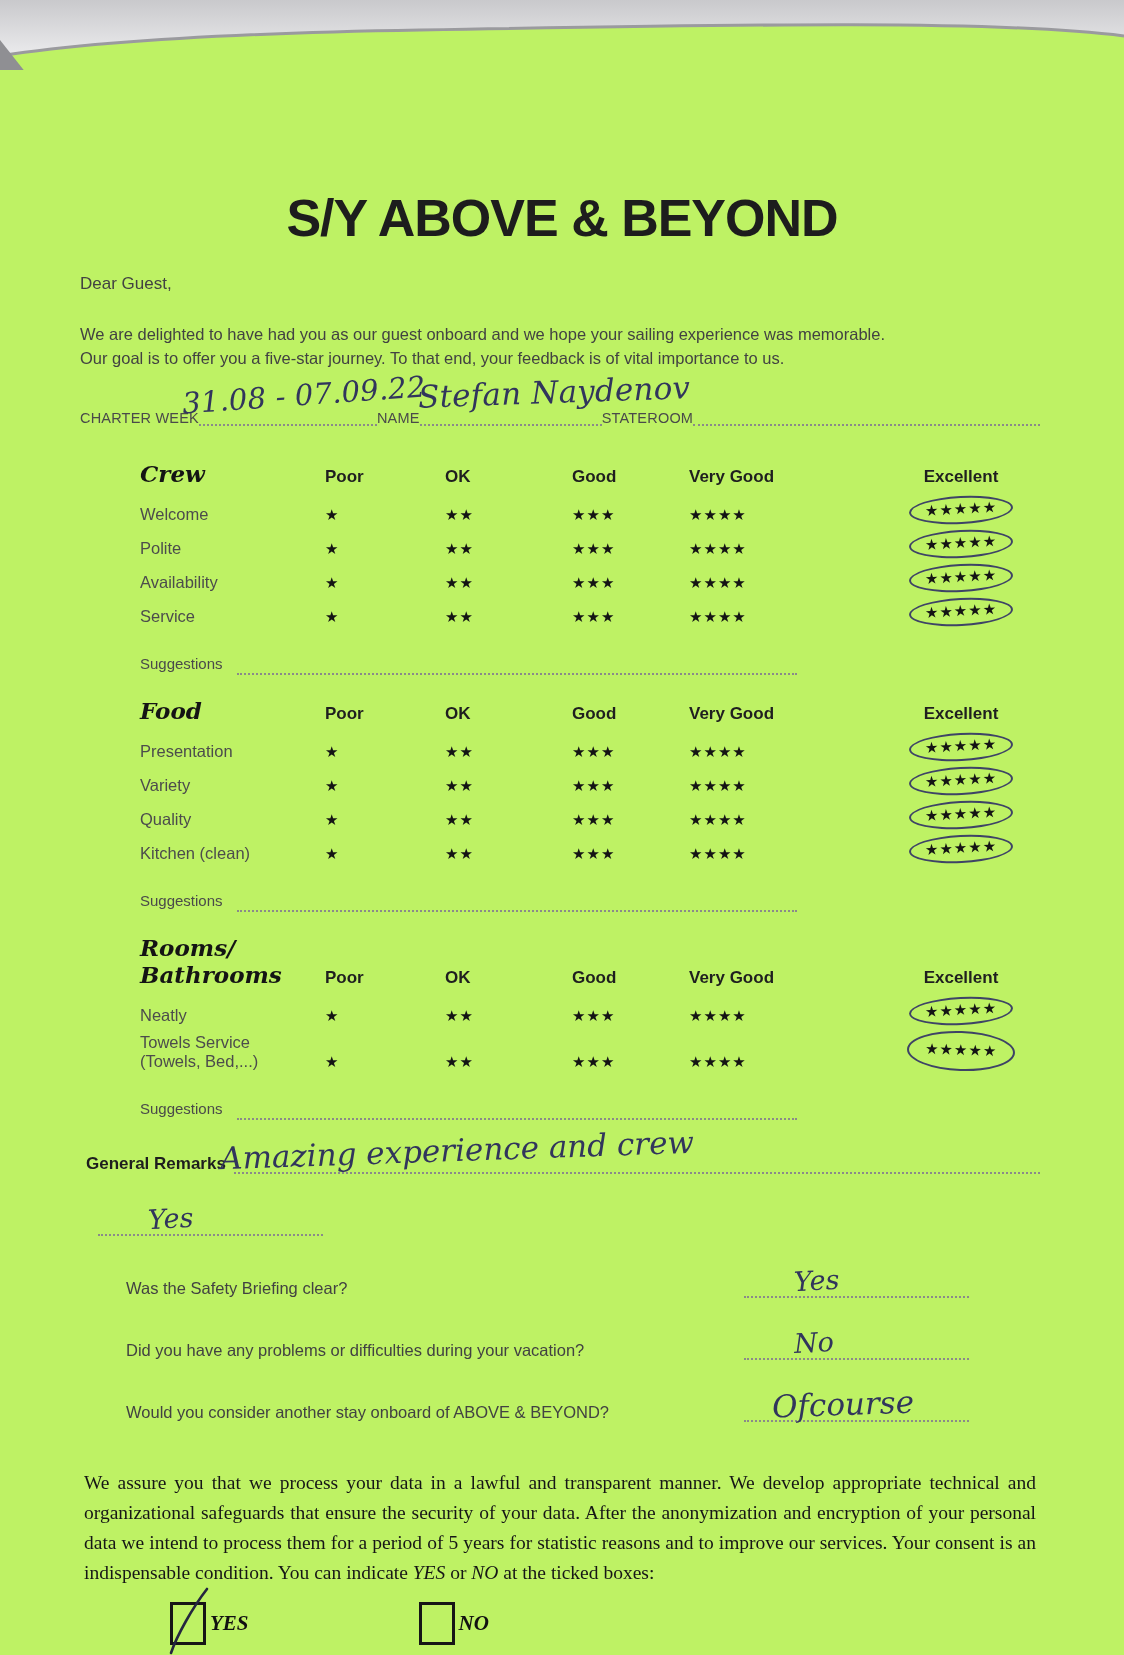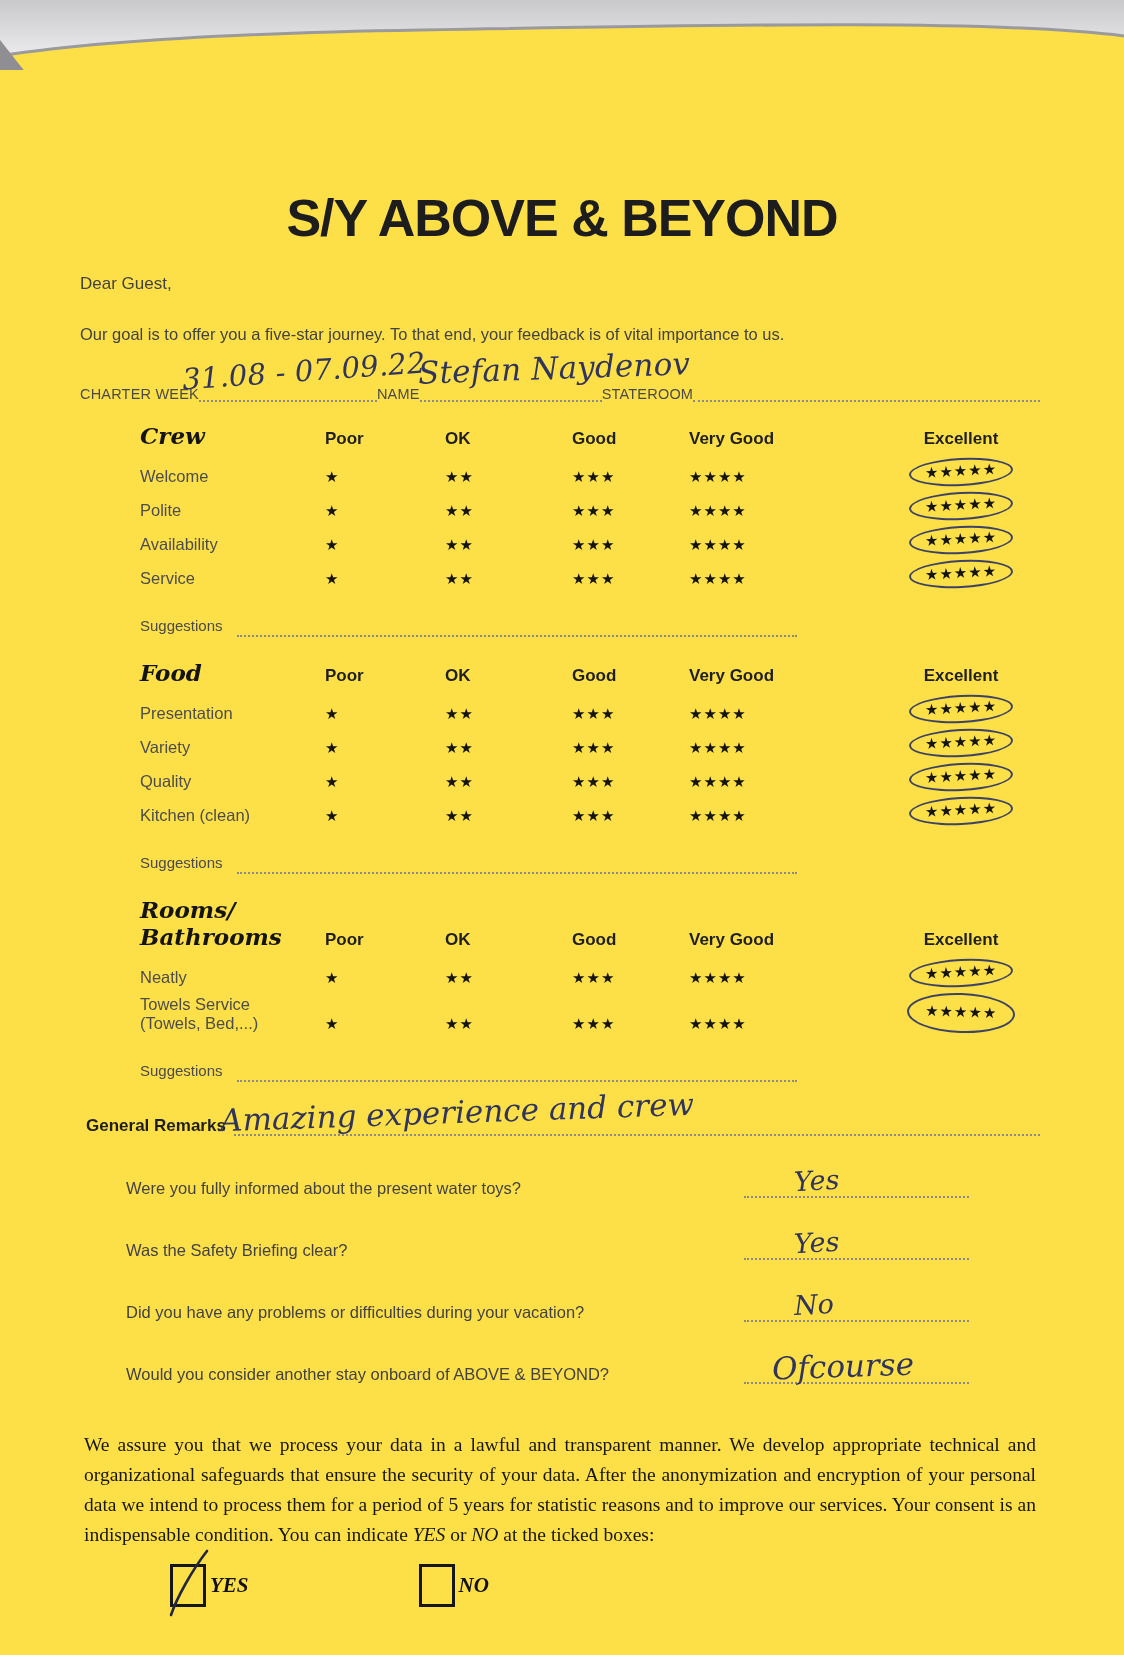--- a/index.html
+++ b/index.html
@@ -1,33 +1,33 @@
 <!DOCTYPE html>
 <html><head>
 <meta charset="utf-8">
 <style>
   html,body{margin:0;padding:0;background:#ffffff;}
-  .page{position:relative;width:1124px;height:1655px;background:#fde047;overflow:hidden;
+  .page{position:relative;width:1124px;height:1655px;background:#bef264;overflow:hidden;
         font-family:"Liberation Sans",sans-serif;color:#3b3b3b;}
   .scan-band{position:absolute;top:0;left:0;width:1124px;height:70px;pointer-events:none;}
   .title{margin:188px 0 0 0;text-align:center;font-size:52px;font-weight:600;color:#1d1d1d;
          letter-spacing:-1px;font-family:"Liberation Sans",sans-serif;}
   .content{padding:0 84px 0 80px;}
   .salutation{margin-top:26px;font-size:17px;color:#424242;}
   .intro{margin-top:28px;font-size:16.5px;line-height:24px;color:#424242;}
   
   .guest-line{position:relative;margin-top:22px;display:flex;align-items:flex-end;font-size:14.5px;
               color:#4a4a4a;letter-spacing:.2px;height:34px;}
   .dotline{border-bottom:2px dotted #8a8a8a;height:20px;}
   .dl-cw{width:178px;} .dl-name{width:182px;} .dl-st{flex:1;}
   .hand{font-family:"DejaVu Serif",serif;font-style:italic;color:#31355c;white-space:nowrap;}
   .hw-cw{position:absolute;left:102px;top:-14px;font-size:29px;transform:rotate(-4deg);}
   .hw-name{position:absolute;left:338px;top:-18px;font-size:31px;transform:rotate(-2deg);}
   
-  .rtable{margin-left:60px;margin-top:20px;}
+  .rtable{margin-left:60px;margin-top:34px;}
   .trow{display:grid;grid-template-columns:185px 120px 127px 117px 188px 168px;align-items:end;}
   .thead{font-weight:700;color:#1f1f1f;font-size:17px;margin-bottom:6px;}
   .thead .sname{font-family:"DejaVu Serif",serif;font-style:italic;font-weight:700;font-size:23px;color:#141414;}
   .rlabel{font-size:16.5px;color:#4c4c4c;padding:3px 0;}
   .stars{font-size:15px;color:#141414;letter-spacing:1px;padding:3px 0;}
   .excel{text-align:center;}
   .circle{display:inline-block;border:2px solid #3e4366;border-radius:50%;
           padding:2px 14px 4px;transform:rotate(-3deg);}
   .circle2{padding:8px 16px 10px;transform:rotate(2deg);}
   .sug-line{display:flex;align-items:flex-start;margin:26px 0 8px 60px;font-size:15px;color:#4a4a4a;}
@@ -68,20 +68,21 @@
     <path d="M0,56 C90,42 240,33 420,30 C760,24 1000,20 1124,36" fill="none" stroke="#9a9a9e" stroke-width="3"></path>
     <path d="M0,40 L30,78 L0,90 Z" fill="#8f8f93"></path>
   </svg>
 
   <h1 class="title">S/Y ABOVE &amp; BEYOND</h1>
 
   <div class="content">
     <div class="salutation">Dear Guest,</div>
 
     <div class="intro">
+      <div>We are delighted to have had you as our guest onboard and we hope your sailing experience was memorable.</div>
       <div>Our goal is to offer you a five-star journey. To that end, your feedback is of vital importance to us.</div>
     </div>
 
     <div class="guest-line">
       <span>CHARTER WEEK</span>
       <span class="dotline dl-cw"></span>
       <span>NAME</span>
       <span class="dotline dl-name"></span>
       <span>STATEROOM</span>
       <span class="dotline dl-st"></span>
@@ -217,21 +218,20 @@
       <span class="sug-dots"></span>
     </div>
 
     <div class="remarks">
       <span class="lbl">General Remarks</span>
       <span class="dots"></span>
       <span class="hand hw-remarks">Amazing experience and crew</span>
     </div>
 
     <div class="qrow">
-      <span class="qtext">Were you fully informed about the present water toys?</span>
       <span class="answer">
         <span class="hand hw-ans">Yes</span>
       </span>
     </div>
     <div class="qrow">
       <span class="qtext">Was the Safety Briefing clear?</span>
       <span class="answer">
         <span class="hand hw-ans">Yes</span>
       </span>
     </div>

